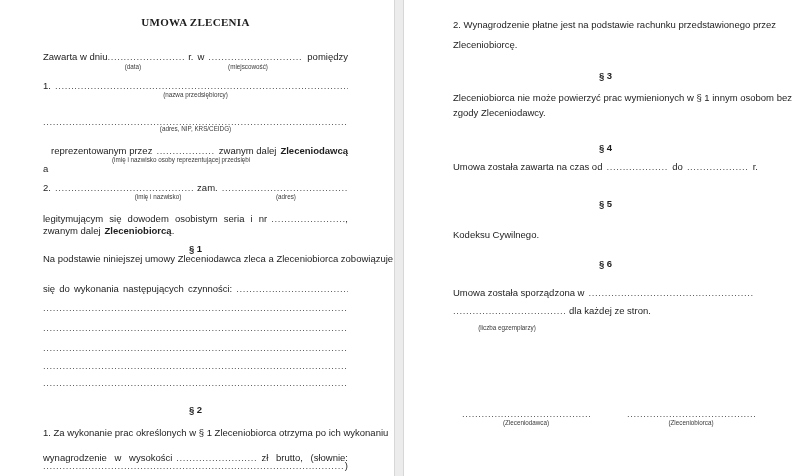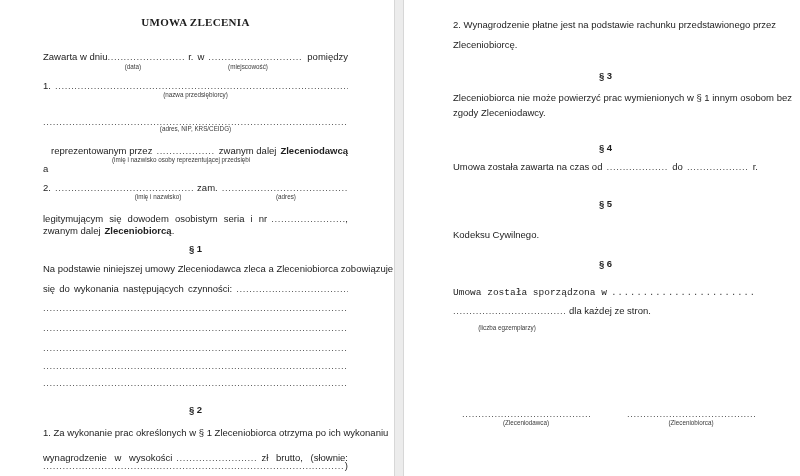--- a/index.html
+++ b/index.html
@@ -95,21 +95,21 @@
     <div class="line flexline" style="top:213px;">
       <span class="ws3">legitymującym się dowodem osobistym seria i nr</span>
       <span class="dots grow gapL">........................................................................................................................................................................................................................................</span>
       <span>,</span>
     </div>
     <div class="line" style="top:225px;">
       <span class="gapR">zwanym dalej</span><span class="bold">Zleceniobiorcą</span><span>.</span>
     </div>
 
     <div class="line heading" style="top:243px;">§ 1</div>
-    <div class="line just" style="top:263px;">Na podstawie niniejszej umowy Zleceniodawca zleca a Zleceniobiorca zobowiązuje</div>
+    <div class="line just" style="top:253px;">Na podstawie niniejszej umowy Zleceniodawca zleca a Zleceniobiorca zobowiązuje</div>
     <div class="line flexline" style="top:283px;">
       <span class="ws1">się do wykonania następujących czynności:</span>
       <span class="dots grow gapL">........................................................................................................................................................................................................................................</span>
     </div>
     <div class="line" style="top:302px;">
         <span class="dotline">........................................................................................................................................................................................................................................</span>
       </div>
     <div class="line" style="top:322px;">
         <span class="dotline">........................................................................................................................................................................................................................................</span>
       </div>
@@ -153,21 +153,21 @@
       <span class="dots grow gapL gapR" style="flex-grow:100;">........................................................................................................................................................................................................................................</span>
       <span>do</span>
       <span class="dots grow gapL gapR" style="flex-grow:100;">........................................................................................................................................................................................................................................</span>
       <span>r.</span>
     </div>
 
     <div class="line heading" style="top:198px;">§ 5</div>
     <div class="line" style="top:229px;">Kodeksu Cywilnego.</div>
 
     <div class="line heading" style="top:258px;">§ 6</div>
-    <div class="line flexline" style="top:287px;font-family:Liberation Mono, monospace;">
+    <div class="line flexline" style="top:287px;">
       <span>Umowa została sporządzona w</span>
       <span class="dots grow gapL gapR">........................................................................................................................................................................................................................................</span>
     </div>
     <div class="line flexline" style="top:305px;">
       <span class="dots" style="flex:0 0 112px;">........................................................................................................................................................................................................................................</span>
       <span class="gapL">dla każdej ze stron.</span>
     </div>
     <div class="label" style="top:324px; left:53px; width:100px;">(liczba egzemplarzy)</div>
 
     <div class="line" style="top:408px; left:58px; width:128px;">

